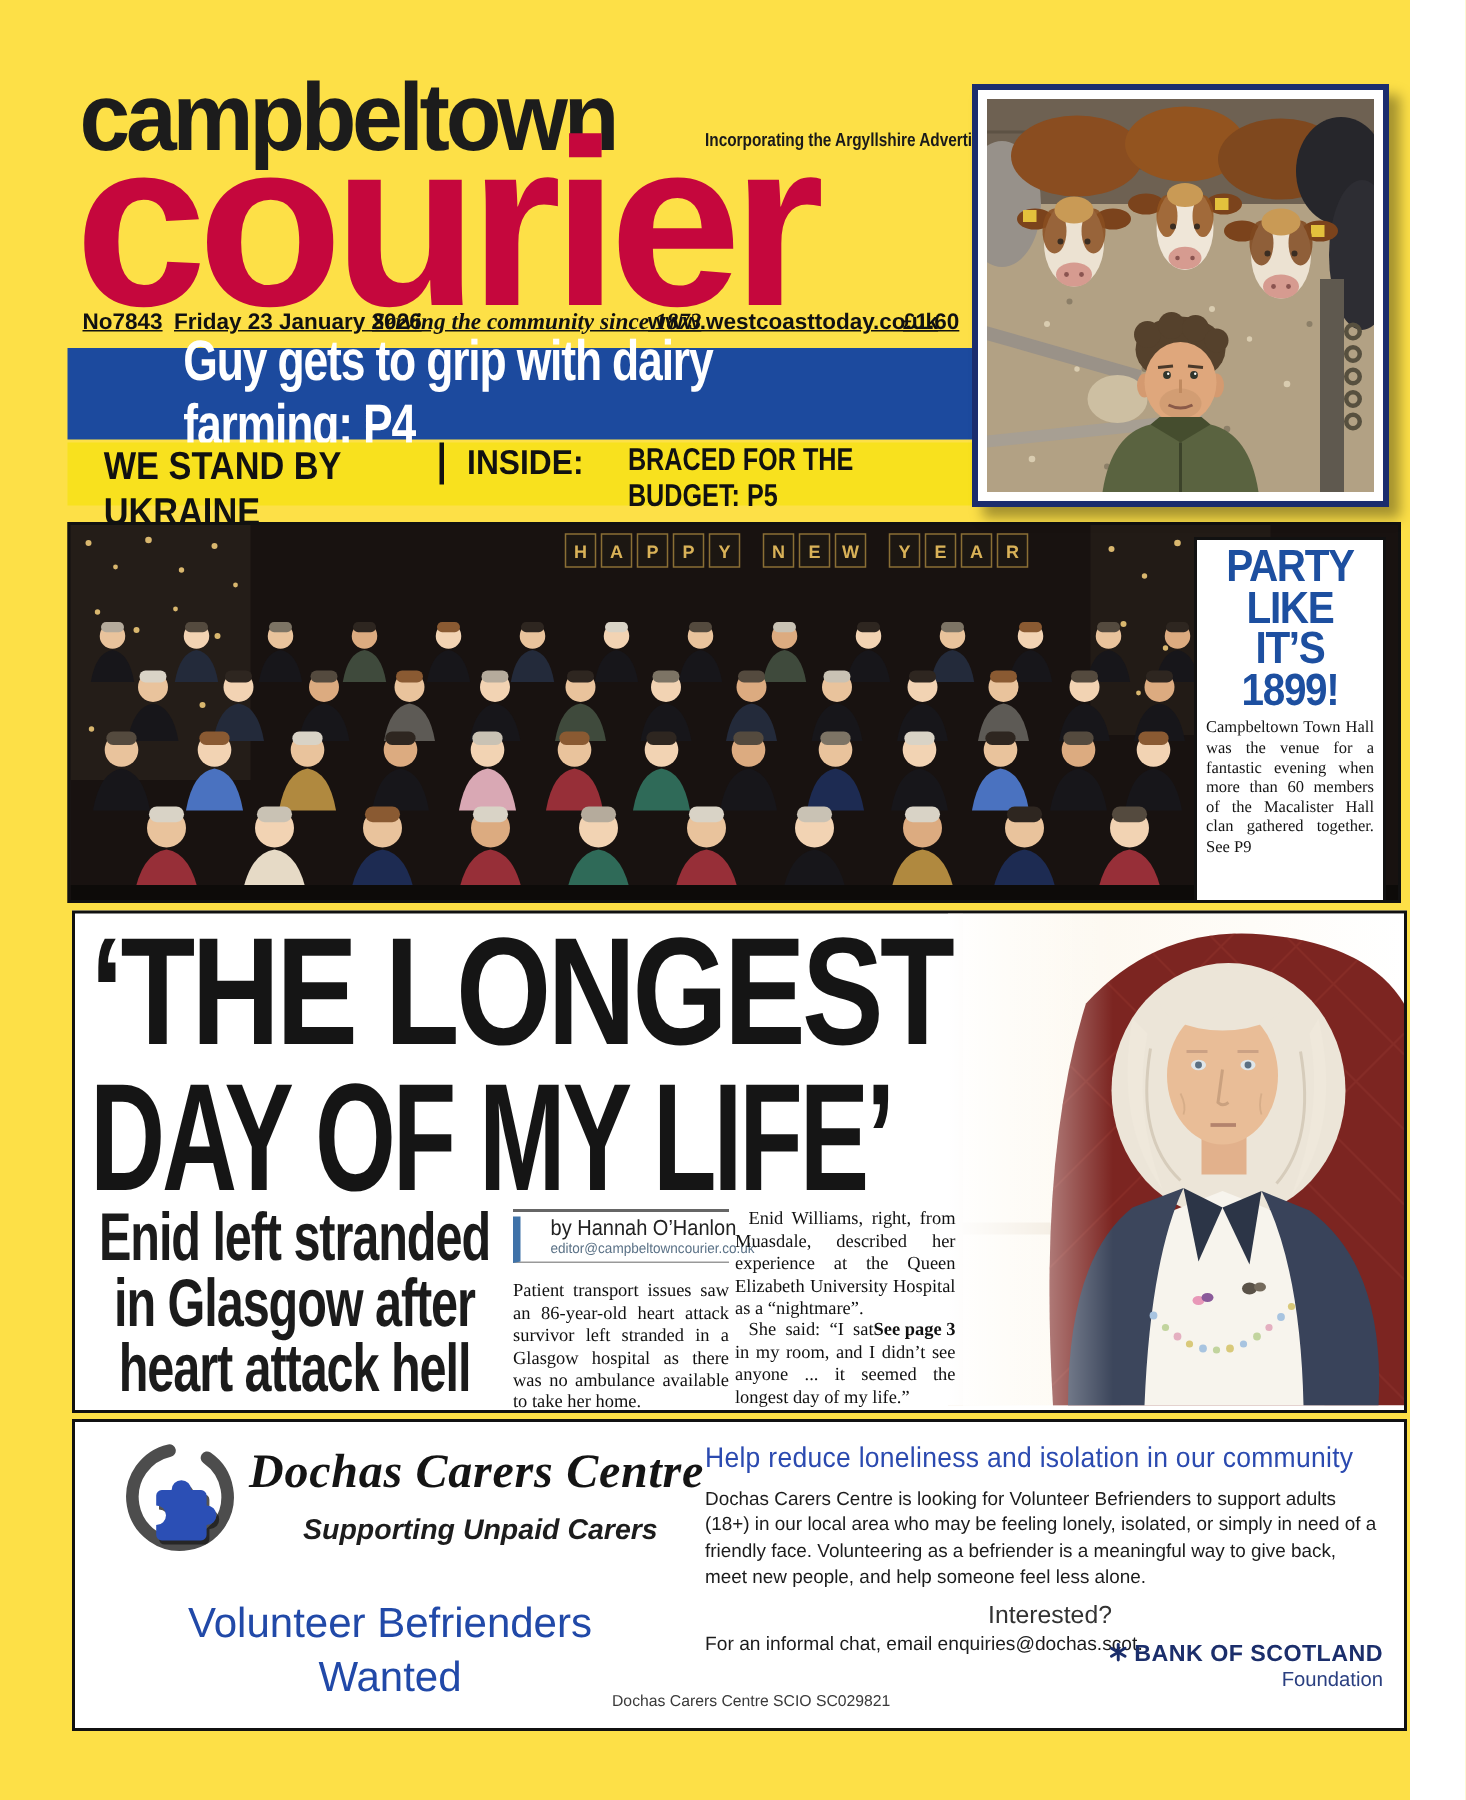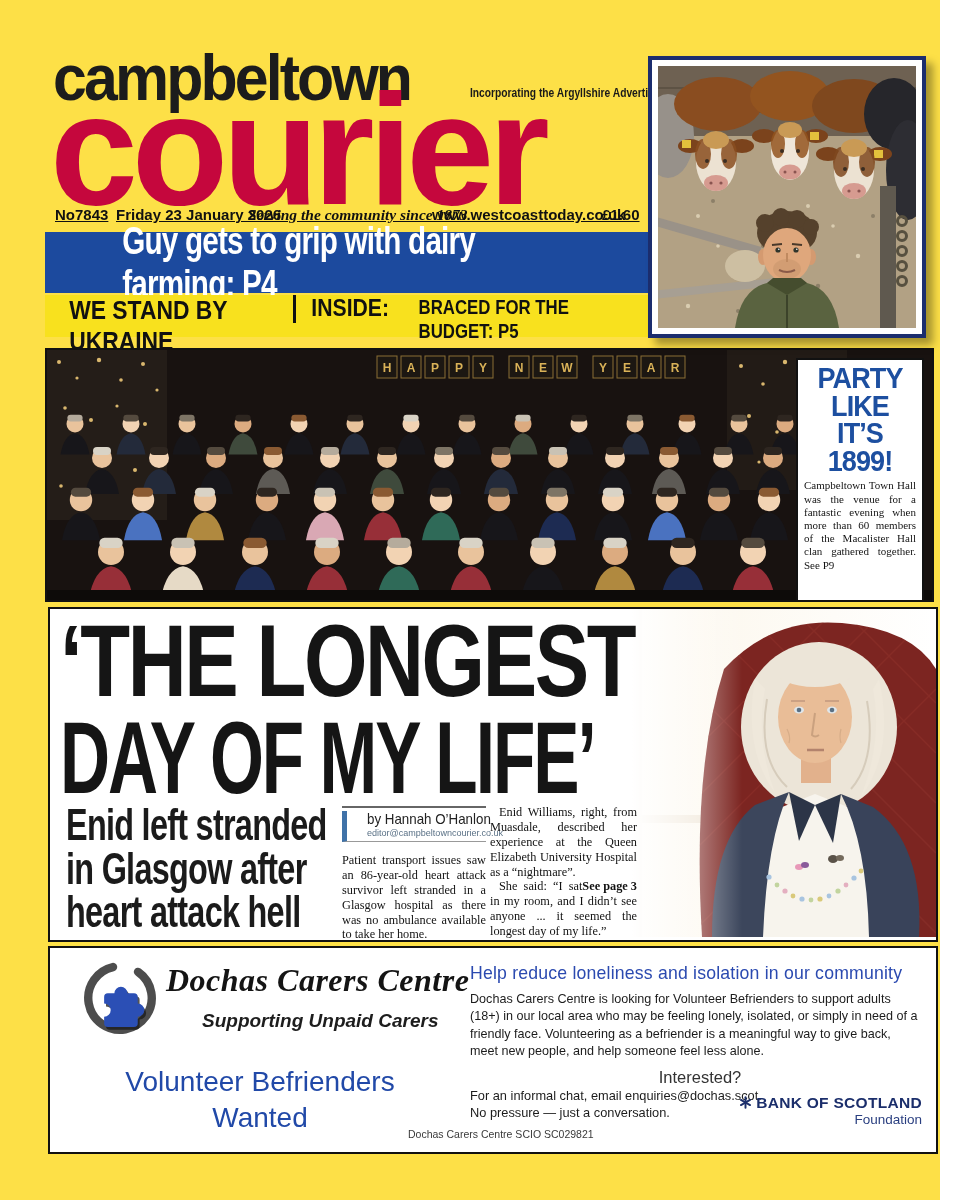--- a/index.html
+++ b/index.html
@@ -47,21 +47,21 @@
   .party-cap{margin-top:5px;font-family:"Liberation Serif",serif;font-size:11px;line-height:1.2;
              text-align:justify;color:#141414;}
   .party-cap b{font-weight:normal;}
 
   
   .story{left:48px;top:607px;width:886px;height:331px;border:2px solid #111;background:#fff;overflow:hidden;}
   .enid-photo{right:0;top:0;width:304px;height:328px;}
   .headline{left:10px;top:4px;font-weight:bold;color:#151515;line-height:.95;letter-spacing:-3px;z-index:2;}
   .headline .l1{display:block;font-size:102px;transform:scaleX(.8);transform-origin:0 0;white-space:nowrap;}
   .headline .l2{display:block;font-size:102px;transform:scaleX(.68);transform-origin:0 0;white-space:nowrap;}
-  .subhead{left:16px;top:194px;font-weight:bold;color:#1b1b1b;line-height:.97;letter-spacing:-1px;}
+  .subhead{left:16px;top:194px;font-weight:bold;color:#1b1b1b;line-height:.97;letter-spacing:-1px;text-align:center;}
   .subhead span{display:block;font-size:45px;transform:scaleX(.72);transform-origin:0 0;white-space:nowrap;}
   .byline{left:292px;top:197px;width:144px;border-top:2px solid #666;padding-top:3px;}
   .byline-inner{border-left:5px solid #3f72a8;padding-left:20px;border-bottom:1px solid #999;padding-bottom:3px;}
   .byline-name{font-size:14.5px;color:#222;transform:scaleX(.92);transform-origin:0 0;white-space:nowrap;}
   .byline-mail{font-size:9.5px;color:#5a7186;transform:scaleX(.95);transform-origin:0 0;white-space:nowrap;}
   .bodycopy{font-family:"Liberation Serif",serif;font-size:12.3px;line-height:1.21;text-align:justify;color:#111;}
   .col1{left:292px;top:244px;width:144px;}
   .col2{left:440px;top:196px;width:147px;}
   .col2 p{margin:0;text-indent:9px;}
   .seepage{float:right;font-weight:bold;text-indent:0;}
@@ -455,21 +455,20 @@
     <div class="abs ad-tagline">Supporting Unpaid Carers</div>
     <div class="abs ad-wanted">
       <div>Volunteer Befrienders</div>
       <div>Wanted</div>
     </div>
     <div class="abs ad-right">
       <div class="ad-head">Help reduce loneliness and isolation in our community</div>
       <div class="ad-body">Dochas Carers Centre is looking for Volunteer Befrienders to support adults (18+) in our local area who may be feeling lonely, isolated, or simply in need of a friendly face. Volunteering as a befriender is a meaningful way to give back, meet new people, and help someone feel less alone.</div>
       <div class="ad-int">Interested?</div>
       <div class="ad-contact">For an informal chat, email enquiries@dochas.scot.</div>
-      <div class="ad-contact">No pressure — just a conversation.</div>
     </div>
     <div class="abs bos">
       <div class="bos-l1">
         <svg width="13" height="13" viewBox="0 0 20 20" style="vertical-align:-1px">
           <g stroke="#1b2e6b" stroke-width="3" stroke-linecap="round">
             <line x1="10" y1="2" x2="10" y2="18"></line>
               <line x1="3" y1="6" x2="17" y2="14"></line>
               <line x1="17" y1="6" x2="3" y2="14"></line>
           </g>
         </svg>

